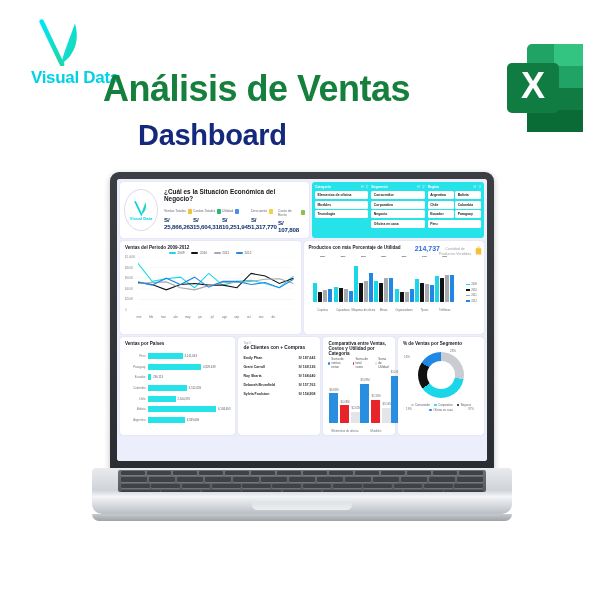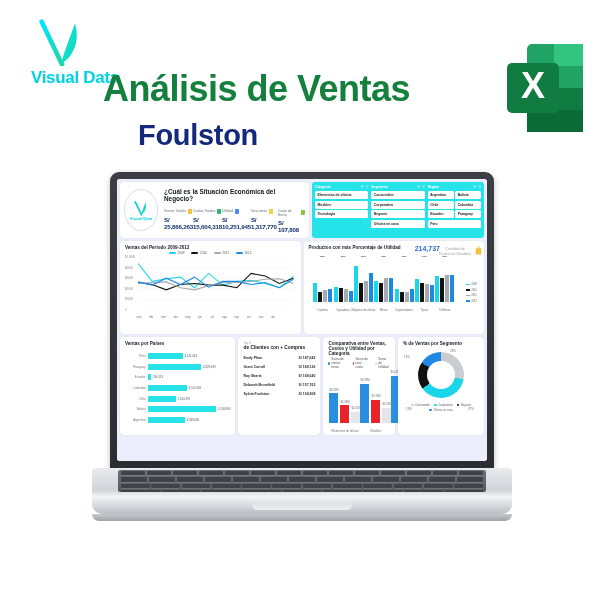--- a/index.html
+++ b/index.html
@@ -160,21 +160,21 @@
             <stop offset="1" stop-color="#1fd6a0"></stop>
           </linearGradient>
         </defs>
       <path d="M8 4 L28 46 L30 50" stroke="url(#g1)" stroke-width="5" fill="none" stroke-linecap="round"></path>
       <path d="M44 6 C49 22 45 40 29 50 C33 34 40 18 44 6 Z" fill="url(#g1)"></path>
     </svg>
     <div class="brand-name">Visual Data</div>
   </div>
 
   <div class="title-main">Análisis de Ventas</div>
-  <div class="title-sub">Foulston</div>
+  <div class="title-sub">Dashboard</div>
 
   <svg class="excel" viewBox="0 0 78 96">
     <rect x="20" y="4" width="56" height="88" rx="5" fill="#21a366"></rect>
     <rect x="47" y="4" width="29" height="22" fill="#33c481"></rect>
     <rect x="47" y="26" width="29" height="22" fill="#21a366"></rect>
     <rect x="47" y="48" width="29" height="22" fill="#107c41"></rect>
     <rect x="47" y="70" width="29" height="22" fill="#0b6b37"></rect>
     <rect x="20" y="26" width="27" height="22" fill="#107c41"></rect>
     <rect x="20" y="48" width="27" height="22" fill="#0e6e3a"></rect>
     <rect x="20" y="70" width="56" height="22" fill="#0b6b37" rx="0"></rect>

